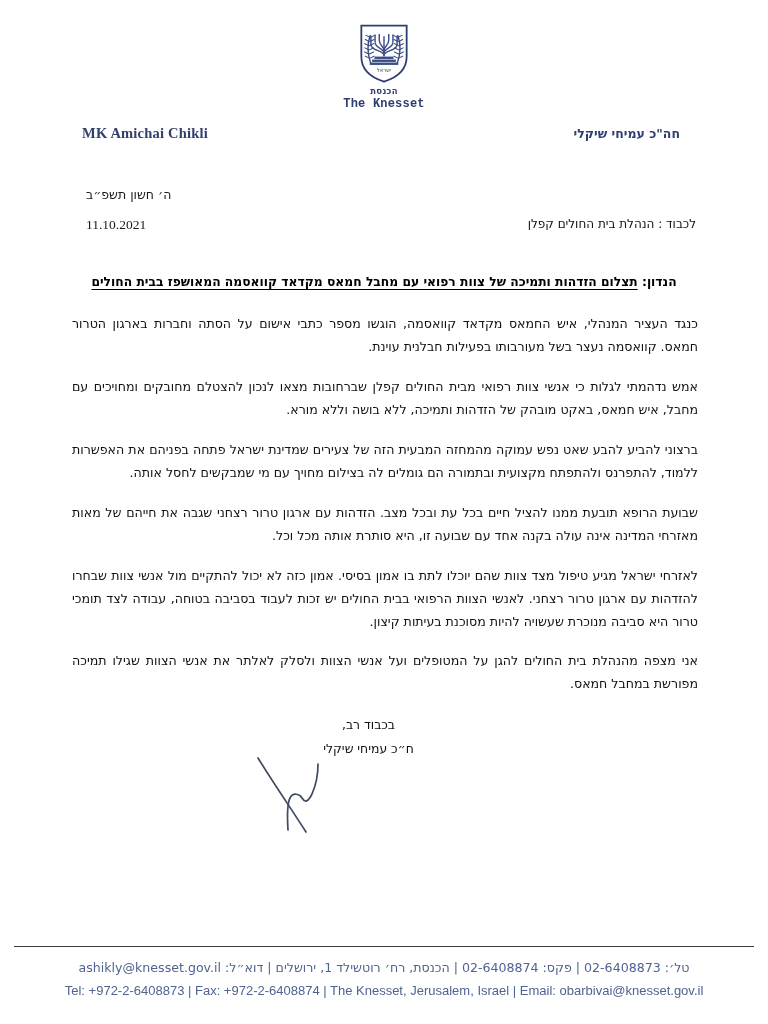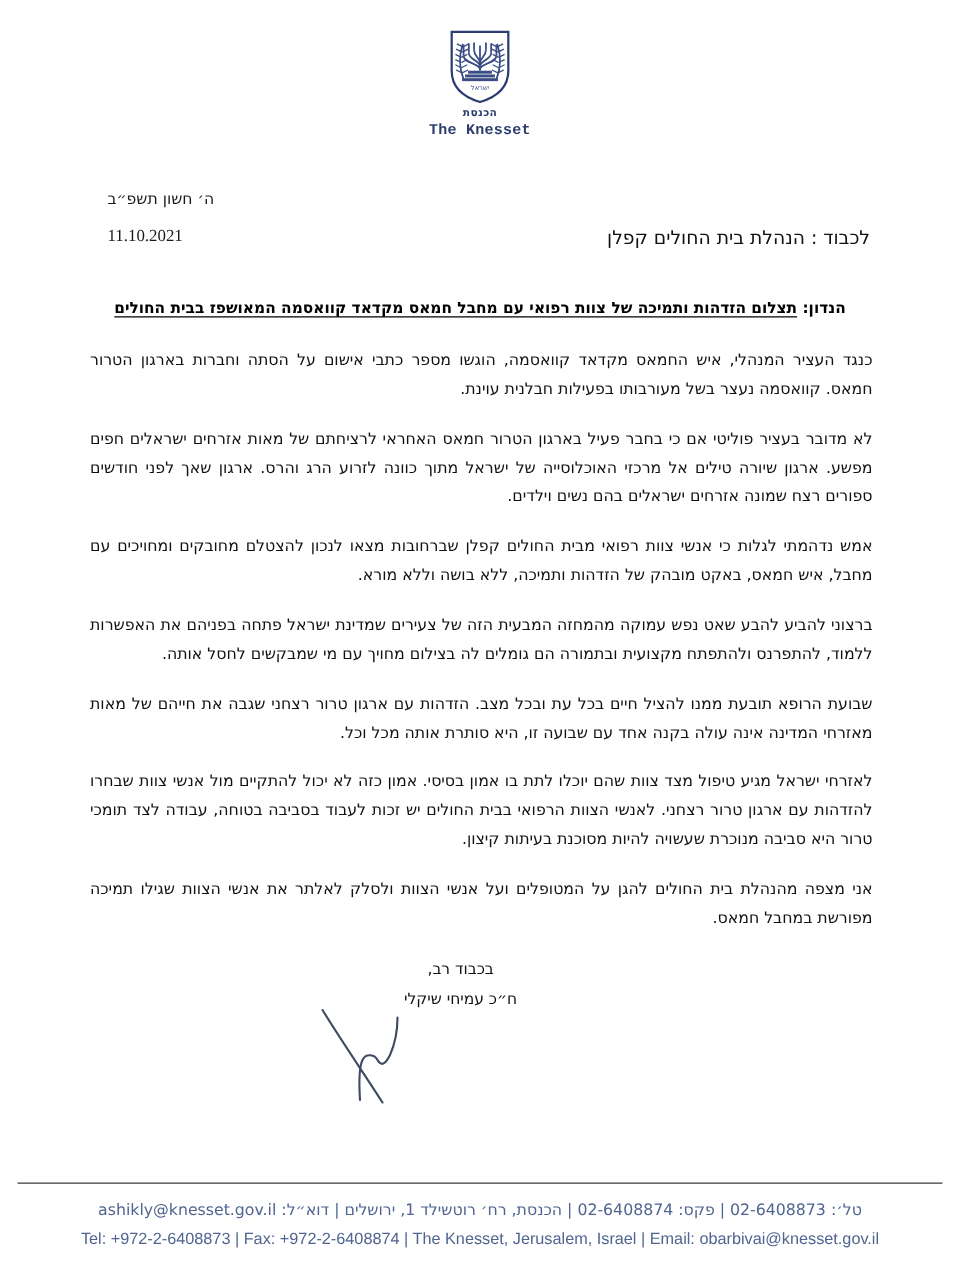--- a/index.html
+++ b/index.html
@@ -99,21 +99,21 @@
     font-family: "Liberation Serif", "DejaVu Serif", serif;
     font-size: 13.5px;
     color: #1a1a1a;
     text-align: center;
   }
   .addressee {
     position: absolute;
     right: 72px;
     top: 30px;
     direction: rtl;
-    font-size: 15px;
+    font-size: 12px;
     color: #111111;
   }
 
   
   .subject {
     direction: rtl;
     text-align: center;
     margin: 30px 56px 0 56px;
     font-size: 12.3px;
     font-weight: bold;
@@ -258,34 +258,37 @@
         <rect x="34" y="58" width="32" height="4"></rect>
         <rect x="30" y="63" width="40" height="4"></rect>
         <rect x="26" y="68" width="48" height="4"></rect>
       </g>
       <text x="50" y="84" font-size="9" fill="#3b4d84" text-anchor="middle" font-family="DejaVu Sans, sans-serif">ישראל</text>
     </svg>
     <div class="emblem-caption-he">הכנסת</div>
     <div class="emblem-caption-en">The Knesset</div>
   </div>
 
+  <div class="name-row">
+    <div class="name-en">MK Amichai Chikli</div>
+    <div class="name-he">חה"כ עמיחי שיקלי</div>
+  </div>
 
   <div class="meta">
     <div class="hebrew-date">ה׳ חשון תשפ״ב</div>
     <div class="greg-date">11.10.2021</div>
     <div class="addressee">לכבוד : הנהלת בית החולים קפלן</div>
   </div>
 
   <div class="subject">
     <span class="subject-label">הנדון: </span><span class="subject-text">תצלום הזדהות ותמיכה של צוות רפואי עם מחבל חמאס מקדאד קוואסמה המאושפז בבית החולים</span>
   </div>
 
   <div class="body-text" id="body-text">
       <p>כנגד העציר המנהלי, איש החמאס מקדאד קוואסמה, הוגשו מספר כתבי אישום על הסתה וחברות בארגון הטרור חמאס. קוואסמה נעצר בשל מעורבותו בפעילות חבלנית עוינת.</p>
-      <p>לא מדובר בעציר פוליטי אם כי בחבר פעיל בארגון הטרור חמאס האחראי לרציחתם של מאות אזרחים ישראלים חפים מפשע. ארגון שיורה טילים אל מרכזי האוכלוסייה של ישראל מתוך כוונה לזרוע הרג והרס. ארגון שאך לפני חודשים ספורים רצח שמונה אזרחים ישראלים בהם נשים וילדים.</p>
       <p>אמש נדהמתי לגלות כי אנשי צוות רפואי מבית החולים קפלן שברחובות מצאו לנכון להצטלם מחובקים ומחויכים עם מחבל, איש חמאס, באקט מובהק של הזדהות ותמיכה, ללא בושה וללא מורא.</p>
       <p>ברצוני להביע להבע שאט נפש עמוקה מהמחזה המבעית הזה של צעירים שמדינת ישראל פתחה בפניהם את האפשרות ללמוד, להתפרנס ולהתפתח מקצועית ובתמורה הם גומלים לה בצילום מחויך עם מי שמבקשים לחסל אותה.</p>
       <p>שבועת הרופא תובעת ממנו להציל חיים בכל עת ובכל מצב. הזדהות עם ארגון טרור רצחני שגבה את חייהם של מאות מאזרחי המדינה אינה עולה בקנה אחד עם שבועה זו, היא סותרת אותה מכל וכל.</p>
       <p>לאזרחי ישראל מגיע טיפול מצד צוות שהם יוכלו לתת בו אמון בסיסי. אמון כזה לא יכול להתקיים מול אנשי צוות שבחרו להזדהות עם ארגון טרור רצחני. לאנשי הצוות הרפואי בבית החולים יש זכות לעבוד בסביבה בטוחה,  עבודה לצד תומכי טרור היא סביבה מנוכרת שעשויה להיות מסוכנת בעיתות קיצון.</p>
       <p>אני מצפה מהנהלת בית החולים להגן על המטופלים ועל אנשי הצוות ולסלק לאלתר את אנשי הצוות שגילו תמיכה מפורשת במחבל חמאס.</p>
     </div>
 
   <div class="closing">
     <div>בכבוד רב,</div>
     <div>ח״כ עמיחי שיקלי</div>

